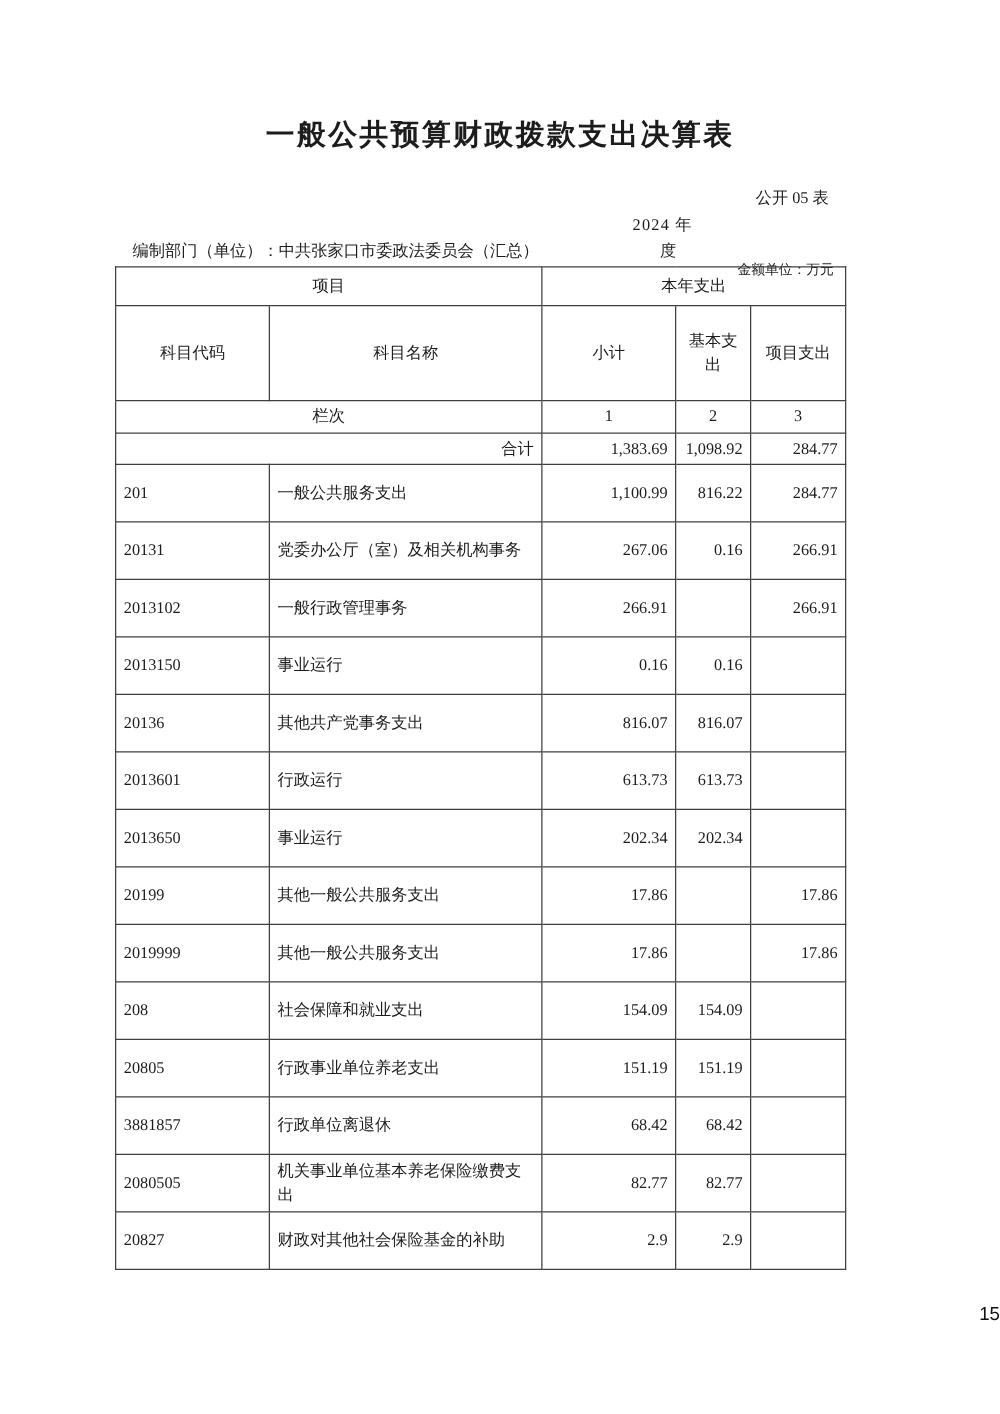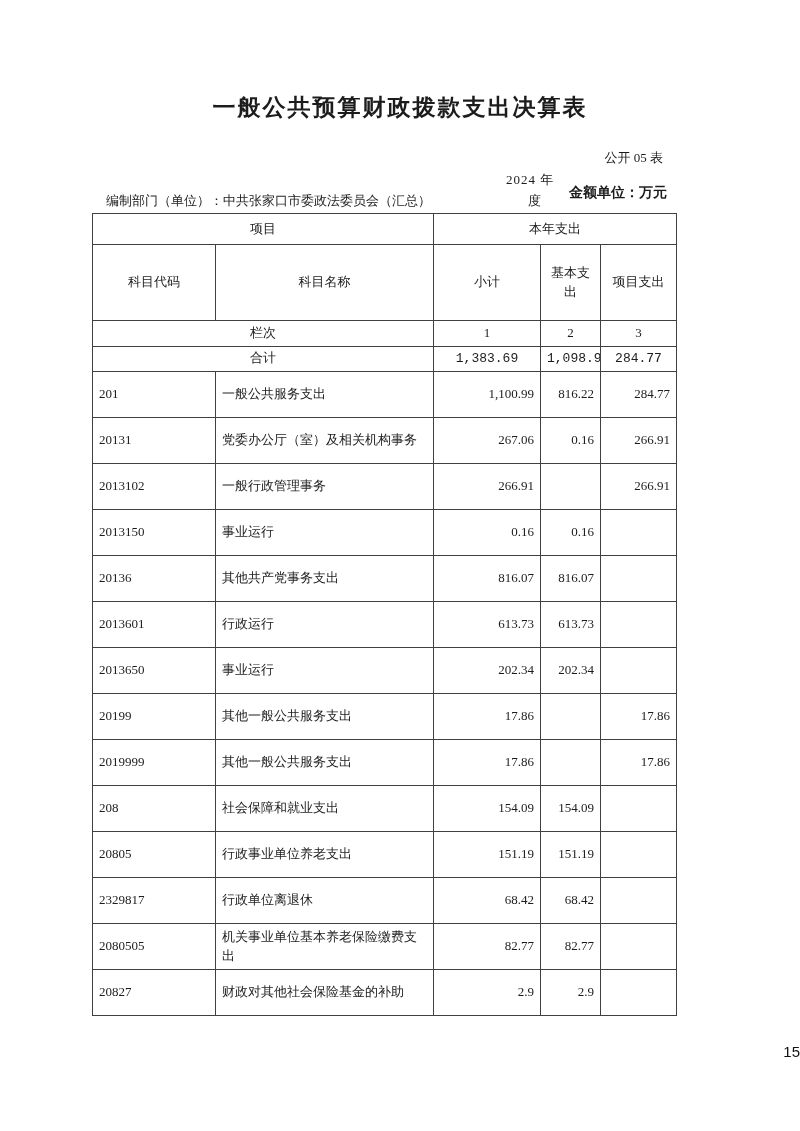--- a/index.html
+++ b/index.html
@@ -11,36 +11,36 @@
   .page{position:relative;width:800px;height:1131px;background:#ffffff;overflow:hidden;}
 
   .title{
     position:absolute;top:92px;left:0;width:100%;
     text-align:center;font-size:23px;font-weight:bold;letter-spacing:2px;
   }
   .form-label{position:absolute;top:149px;right:137px;font-size:13px;}
   .year-line{position:absolute;top:171px;left:506px;font-size:13px;letter-spacing:1px;}
   .prepared{position:absolute;top:192px;left:106px;font-size:13px;}
   .year-du{position:absolute;top:192px;left:528px;font-size:13px;}
-  .unit{position:absolute;top:184px;right:133px;font-size:14px;font-weight:bold;}
+  .unit{position:absolute;top:208px;right:133px;font-size:11px;}
 
   table.fin{
     position:absolute;top:213px;left:92px;width:584px;
     border-collapse:collapse;table-layout:fixed;
   }
   table.fin td{
     border:1px solid #404040;
     font-size:13px;line-height:1.45;
     padding:2px 6px;vertical-align:middle;
     overflow:hidden;
   }
   tr.r-top td{height:26px;text-align:center;}
   tr.r-sub td{height:71px;text-align:center;}
   tr.r-cols td{height:21px;text-align:center;}
-  tr.r-total td{height:20px;text-align:center;font-family:Liberation Mono, monospace;}
+  tr.r-total td{height:20px;text-align:right;}
   tr.r-data td{height:41px;}
   td.wrap{word-break:break-all;padding:2px 8px;}
   td.code{text-align:left;padding-left:10px;}
   td.name{text-align:left;padding-left:12px;word-break:break-all;}
   td.num{text-align:right;padding-right:8px;}
 
   .page-number{
     position:absolute;top:1043px;left:0;width:100%;text-align:right;
     font-size:15px;font-family:"Liberation Sans","DejaVu Sans",sans-serif;color:#111;
   }
@@ -161,21 +161,21 @@
         <td class="num"></td>
       </tr>
       <tr class="r-data">
         <td class="code">20805</td>
         <td class="name">行政事业单位养老支出</td>
         <td class="num">151.19</td>
         <td class="num">151.19</td>
         <td class="num"></td>
       </tr>
       <tr class="r-data">
-        <td class="code">2329817</td>
+        <td class="code">3881857</td>
         <td class="name">行政单位离退休</td>
         <td class="num">68.42</td>
         <td class="num">68.42</td>
         <td class="num"></td>
       </tr>
       <tr class="r-data">
         <td class="code">2080505</td>
         <td class="name">机关事业单位基本养老保险缴费支出</td>
         <td class="num">82.77</td>
         <td class="num">82.77</td>

